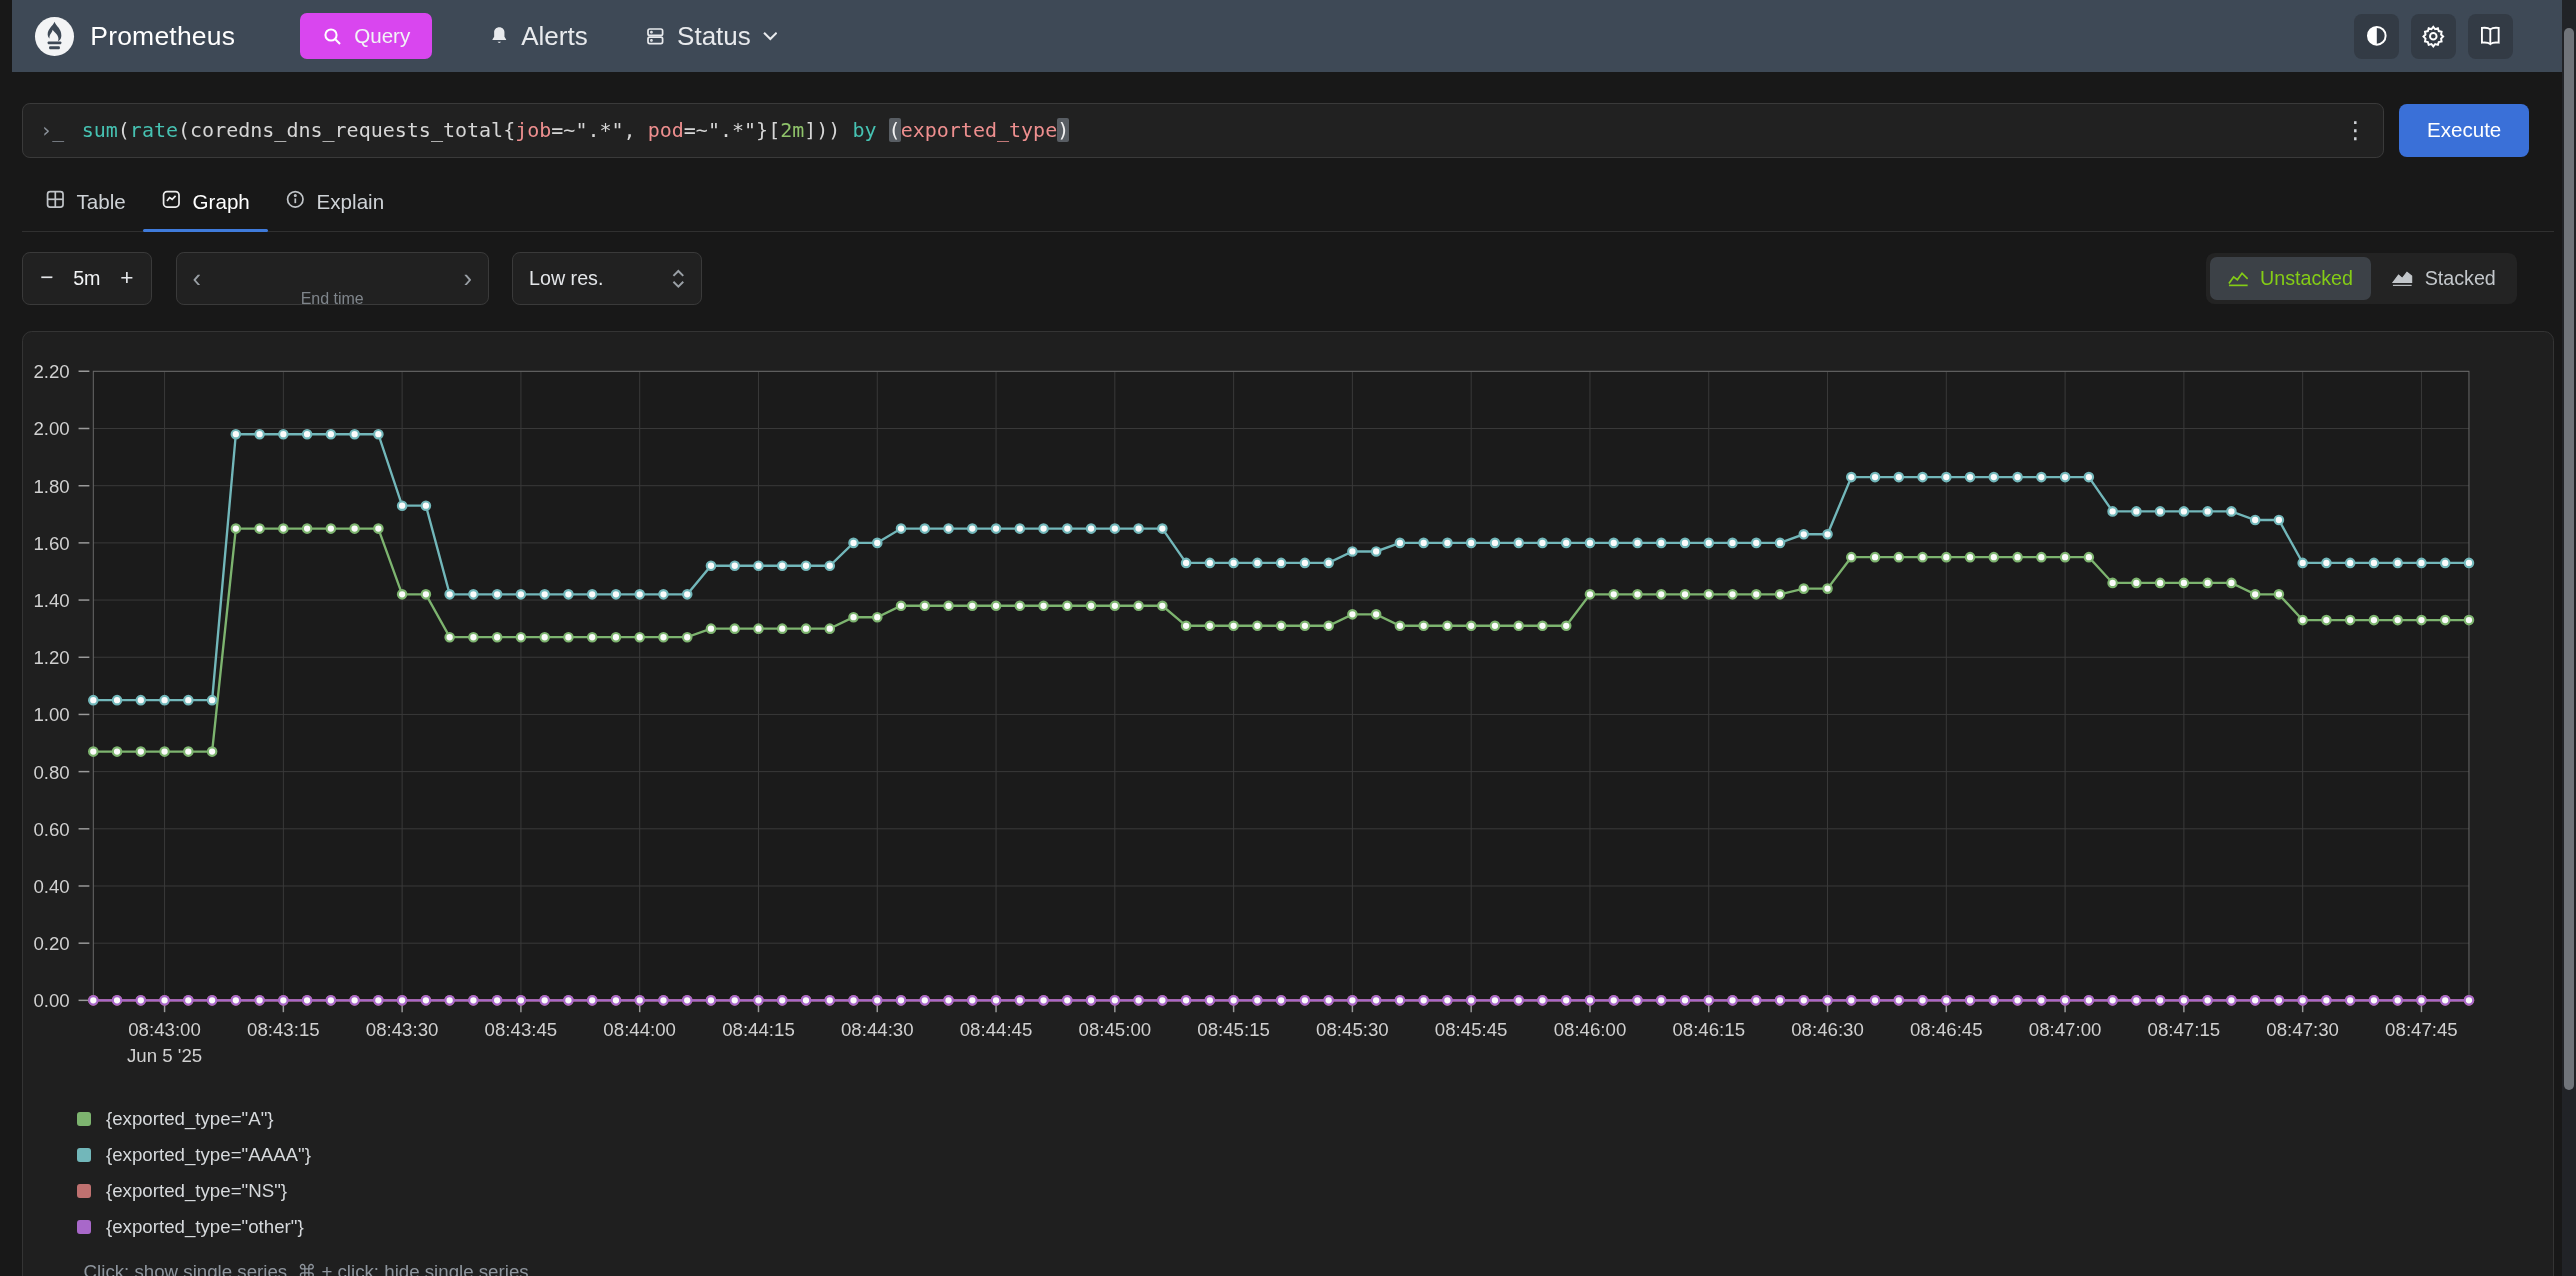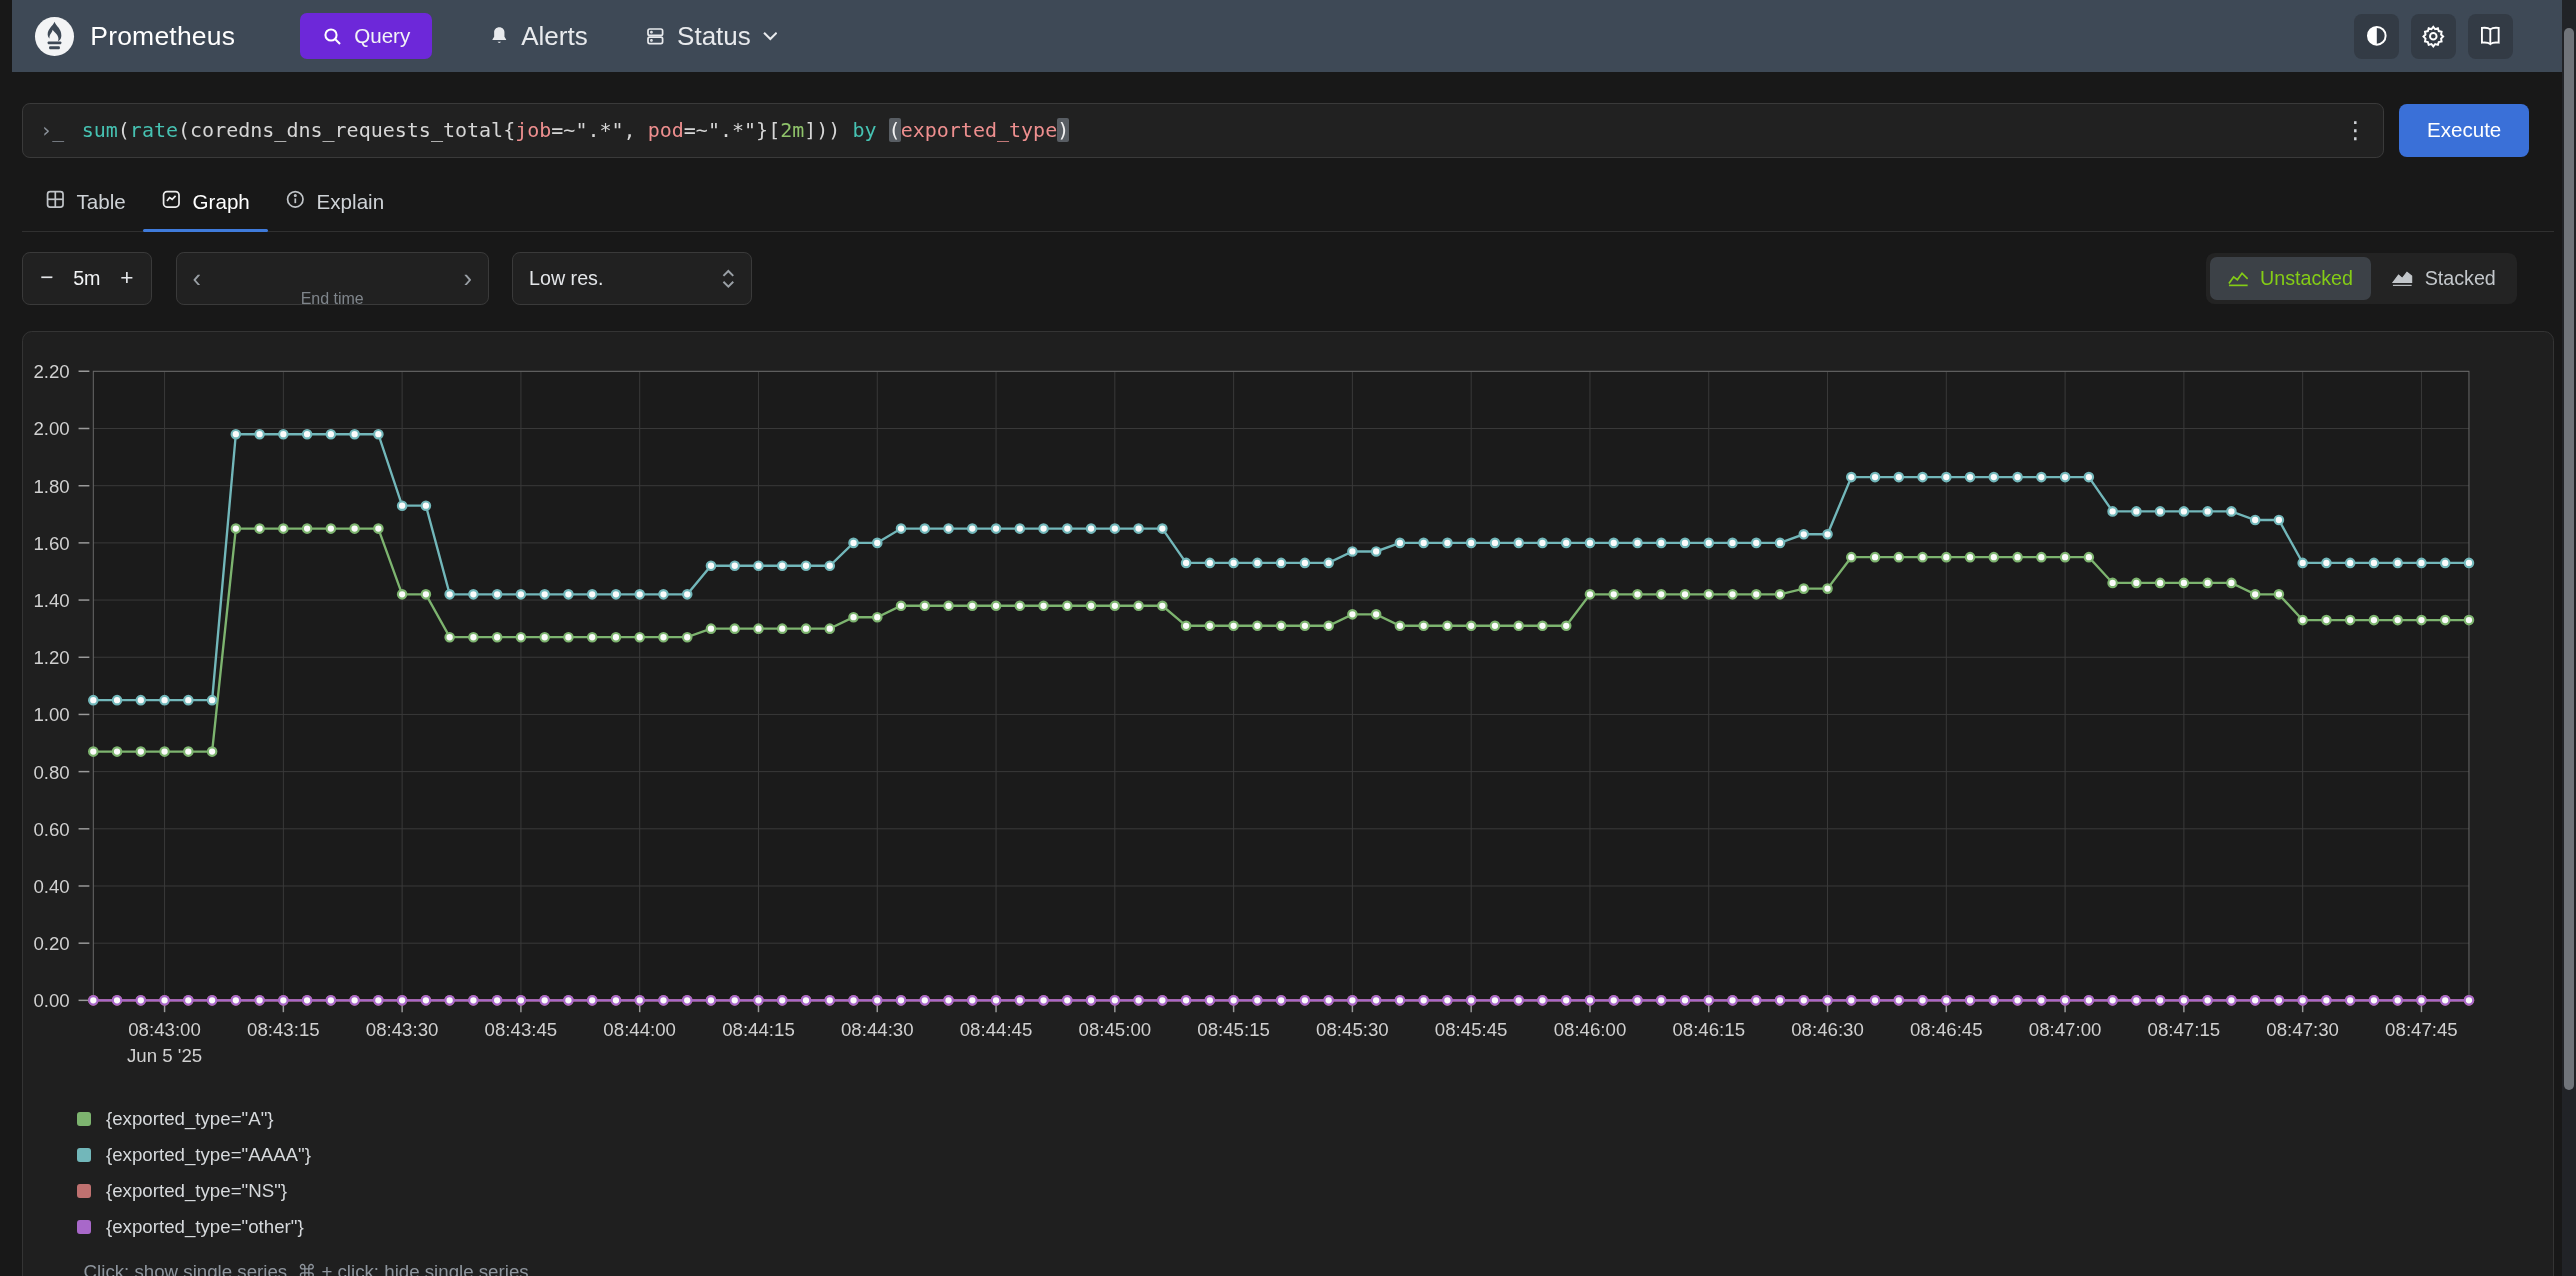--- a/index.html
+++ b/index.html
@@ -4,21 +4,21 @@
 <style>
   * { margin:0; padding:0; box-sizing:border-box; }
   html,body { width:2576px; height:1276px; overflow:hidden; background:#181818;
     font-family:"Liberation Sans", sans-serif; color:#e5e7eb; }
 
   
   .nav { height:72px; background:#3e4956; display:flex; align-items:center; padding:0 63px 0 21.6px; position:relative;margin-left:12px; }
   .logo-wrap { width:41px; height:41px; margin-right:15.7px; flex:0 0 auto; }
   .brand { font-size:26.5px; color:#ffffff; letter-spacing:0.2px; }
   .nav-pill { display:flex; align-items:center; gap:11.8px; border-radius:6.9px; padding:10.8px 21.6px; font-size:20.6px; color:#f2f4f6; cursor:pointer; }
-  .nav-pill.active { background:#6d28d9; }
+  .nav-pill.active { background:#d946ef; }
   .nav-item { display:flex; align-items:center; gap:11.8px; font-size:26px; color:#e8eaed; cursor:pointer; }
   .nav-left-group { display:flex; align-items:center; gap:57px; margin-left:65px; }
   .nav-right { margin-left:auto; display:flex; gap:11.8px; }
   .icon-btn { width:45px; height:45px; border-radius:7.9px; background:#333b45; display:flex; align-items:center; justify-content:center; cursor:pointer; }
 
   
   .content { padding:0 21.6px; }
 
   .query-row { display:flex; align-items:center; gap:15.7px; margin-top:30.5px; padding-right:25.6px; }
   .query-input { flex:1; height:55px; background:#212121; border:1px solid #3a3a3a; border-radius:7.9px;
@@ -41,21 +41,21 @@
   .tab svg { opacity:.92; }
 
   .controls { display:flex; align-items:center; gap:23.6px; margin-top:19.7px; }
   .ctl-box { height:53px; background:#212121; border:1px solid #3a3a3a; border-radius:7.9px; display:flex; align-items:center; }
   .dur { padding:0 17.7px; gap:19.7px; }
   .dur .sym { color:#e3e5e8; font-size:22.6px; cursor:pointer; line-height:1; }
   .dur .val { color:#f2f4f6; font-size:19.7px; }
   .endtime { width:313px; padding:0 15.7px; justify-content:space-between; cursor:text; }
   .endtime .chev { color:#9aa0a6; font-size:25.6px; cursor:pointer; line-height:1; }
   .endtime .ph { color:#7f858b; font-size:16px;margin-top:42px; }
-  .lowres { width:240px; padding:0 15.7px; justify-content:space-between; cursor:pointer; }
+  .lowres { width:190px; padding:0 15.7px; justify-content:space-between; cursor:pointer; }
   .lowres .val { color:#e3e5e8; font-size:19.7px; }
   .seg-wrap { margin-left:auto; background:#232323; border-radius:8.8px; padding:3.9px; display:flex; gap:3.9px; margin-right:37px; }
   .seg { display:flex; align-items:center; gap:11.8px; padding:9.8px 17.7px; border-radius:6.9px; font-size:19.7px; color:#c3c7cb; cursor:pointer; }
   .seg.active { background:#3c4147; color:#84cc16; }
 
   
   .panel { margin:26.5px 21.6px 0; border:1px solid #343434; border-radius:9.8px; height:973px; background:#1f1f1f; overflow:hidden; }
   .chart-svg { display:block; }
   .legend { margin:21.6px 0 0 54px; list-style:none; }
   .legend li { display:flex; align-items:center; gap:14.7px; height:36px; cursor:pointer; }

